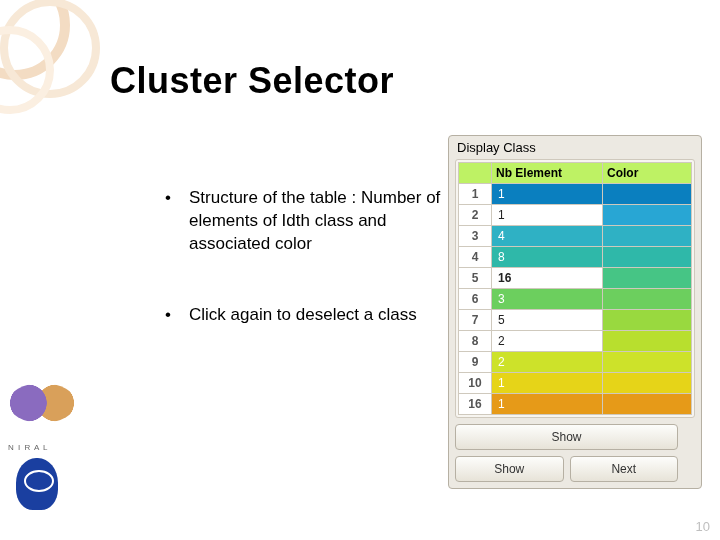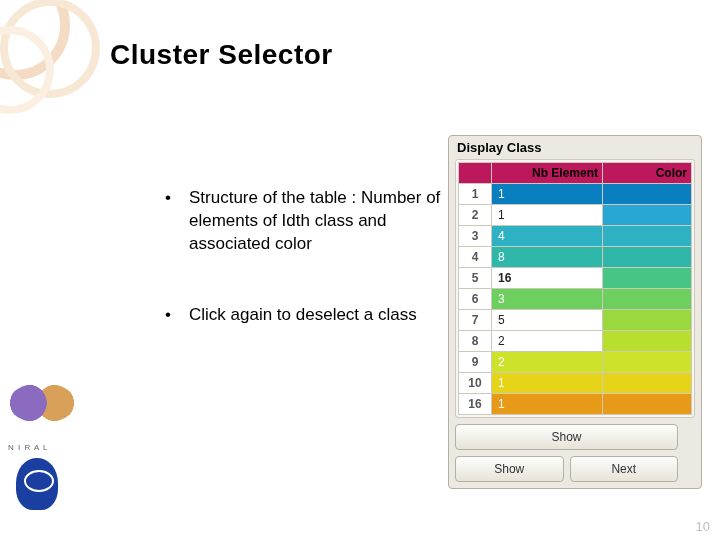--- a/index.html
+++ b/index.html
@@ -1,37 +1,37 @@
 <!DOCTYPE html>
 <html><head>
 <meta charset="utf-8">
 <style>
   html,body{margin:0;padding:0}
   body{width:720px;height:540px;background:#fff;font-family:Arial,Helvetica,sans-serif;position:relative;overflow:hidden;color:#000}
   
   .deco{position:absolute;left:-40px;top:-30px;width:160px;height:160px;pointer-events:none}
   .deco svg{width:100%;height:100%}
   
-  .title{position:absolute;left:110px;top:20px;font-size:28px;letter-spacing:.5px}
+  .title{position:absolute;left:110px;top:36px;font-size:36px;letter-spacing:.5px}
   
   .bullets{position:absolute;left:125px;top:170px;width:300px;font-size:17px;line-height:1.35}
   .bullets li{margin-bottom:48px;list-style:none;position:relative;padding-left:24px}
   .bullets li::before{content:"•";position:absolute;left:0;top:0;font-size:17px}
   
   .logos{position:absolute;left:8px;bottom:30px}
   .logos .brain{width:68px;height:40px;background:radial-gradient(circle at 30% 50%,#8a6bbf 0 35%,transparent 36%),radial-gradient(circle at 70% 50%,#d9a05a 0 35%,transparent 36%);border-radius:50%}
   .logos .niral{font-size:8px;letter-spacing:1px;color:#666;margin-top:20px;text-align:left}
   .logos .head{width:42px;height:52px;margin-top:6px;margin-left:8px;background:#1a3fa0;border-radius:48% 48% 40% 40%;position:relative}
   .logos .head::after{content:"";position:absolute;left:8px;top:12px;width:26px;height:18px;border:2px solid #fff;border-radius:50%}
   
   .panel{position:absolute;right:18px;top:135px;width:252px;background:#ece9e2;border:1px solid #b6b0a3;border-radius:4px;font-size:12px}
-  .panel-title{padding:4px 8px 2px 8px;font-weight:bold;font-size:13px}
+  .panel-title{padding:4px 8px 2px 8px;font-weight:normal;font-size:13px}
   .panel-inner{background:#f7f5f0;margin:2px 6px 6px 6px;border:1px solid #cfc9bd;border-radius:3px;padding:2px}
   table.cls{width:100%;border-collapse:collapse;font-size:12px}
-  table.cls th{background:#be185d;border:1px solid #cfc9bd;padding:3px 4px;font-weight:bold;text-align:right}
+  table.cls th{background:#bef264;border:1px solid #cfc9bd;padding:3px 4px;font-weight:bold;text-align:left}
   table.cls th:first-child{width:24px}
   table.cls th:last-child{width:80px}
   table.cls td{border:1px solid #cfc9bd;padding:0;height:20px}
   table.cls td.idx{background:#fff;text-align:center;color:#555;font-weight:bold}
   table.cls td.nb{padding:0 6px;color:#222}
   table.cls td.nb.sel{color:#fff}
   table.cls td.col{padding:0}
   .btnrow{display:flex;gap:6px;margin:4px 23px 6px 6px}
   .btnrow.single{margin-top:2px}
   .btn{flex:1;background:linear-gradient(#fdfdfb,#e7e3d8);border:1px solid #b6b0a3;border-radius:4px;height:24px;display:flex;align-items:center;justify-content:center;font-size:12px;color:#333}

